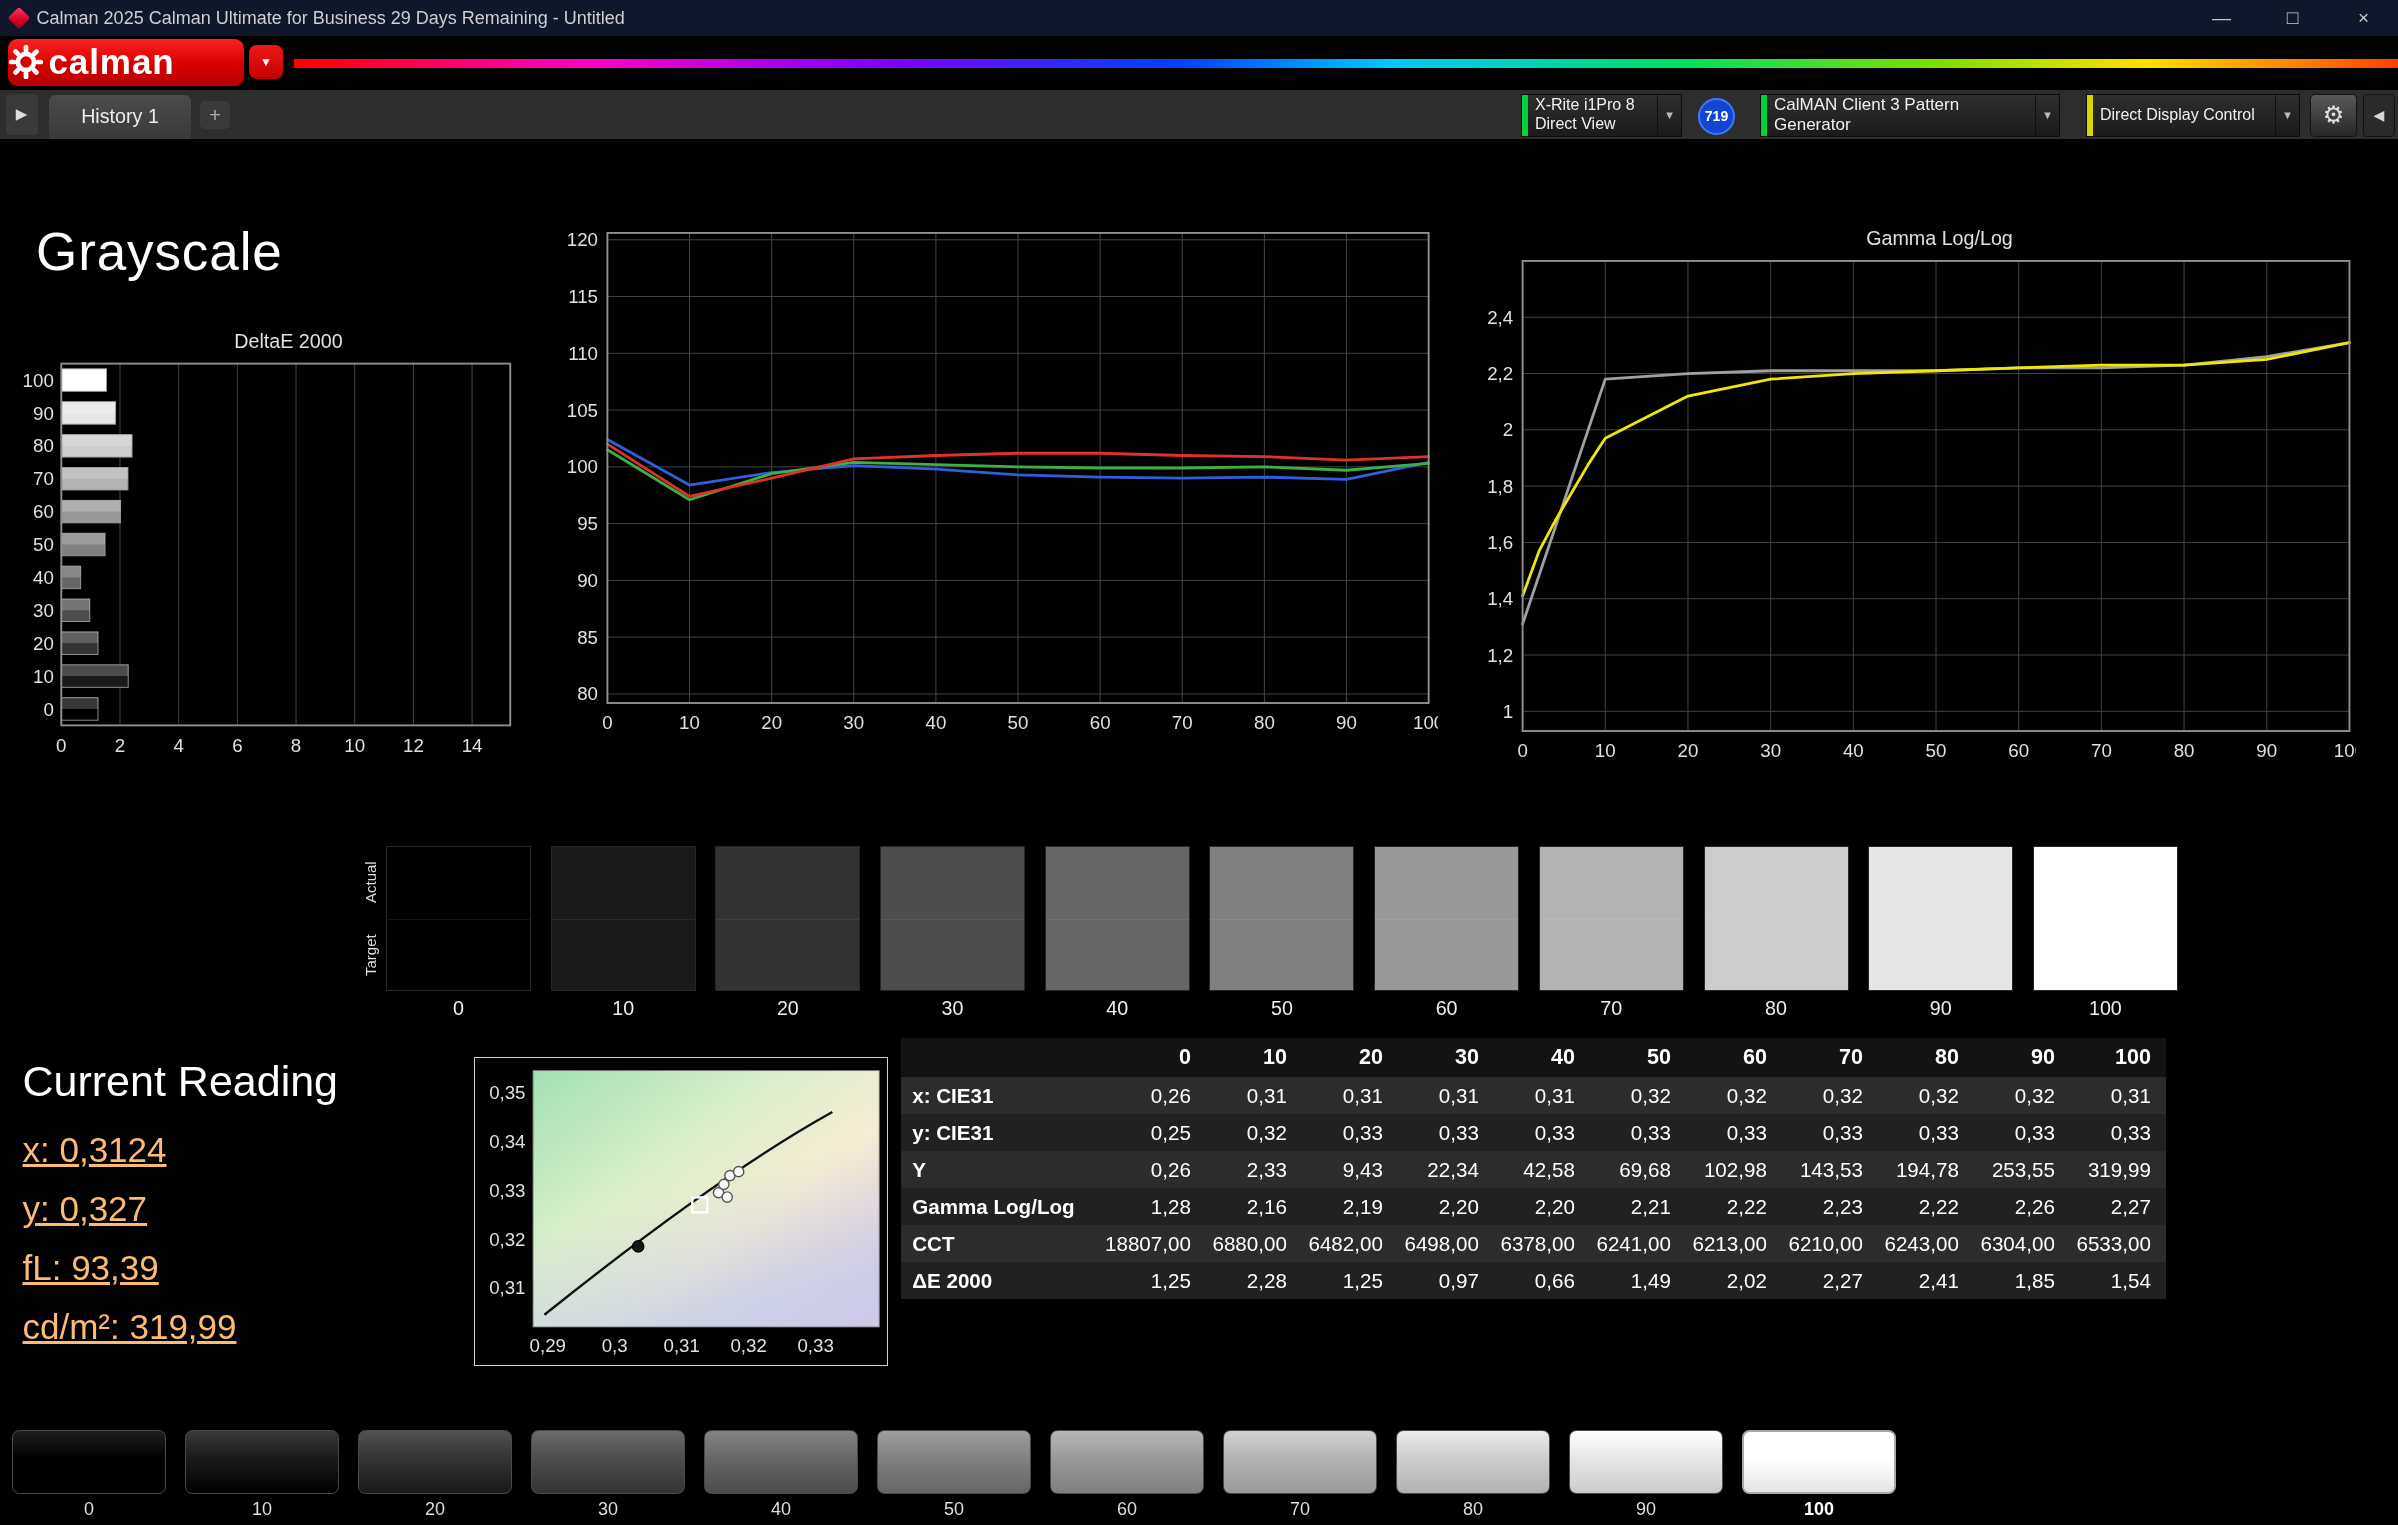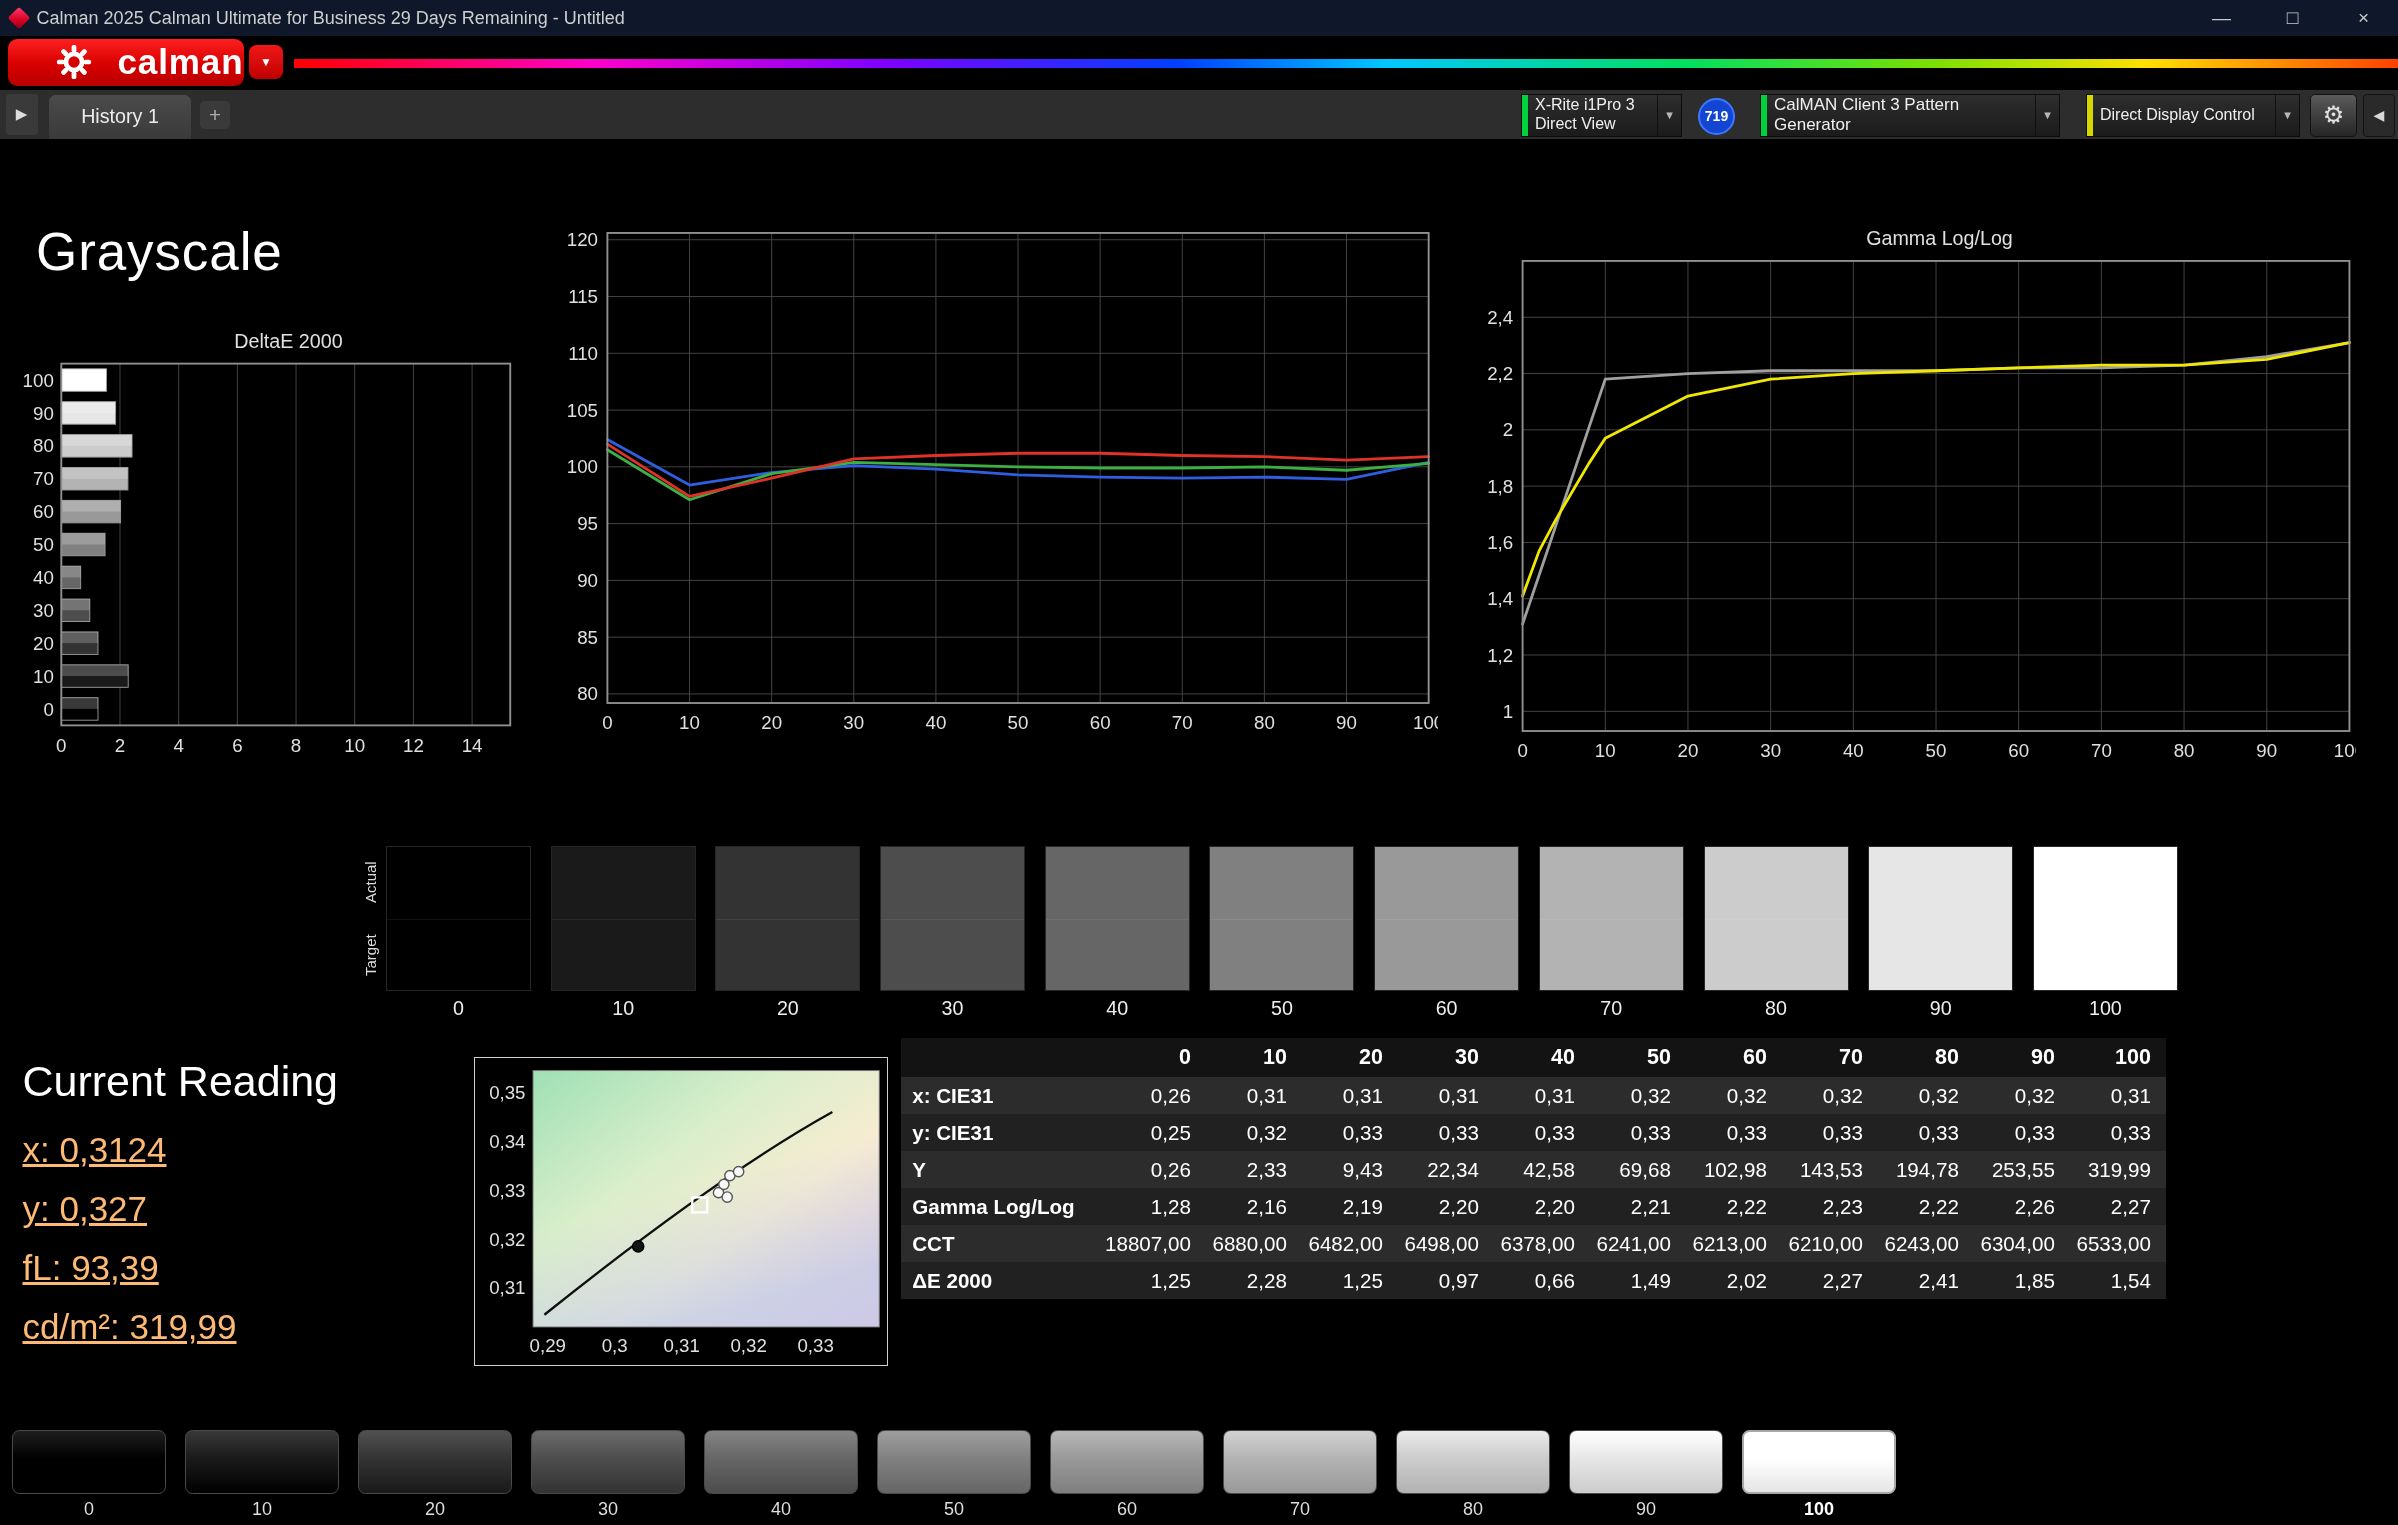--- a/index.html
+++ b/index.html
@@ -13,21 +13,21 @@
   .title-diamond { width:16px; height:16px; margin-right:9.4px;
     background:linear-gradient(135deg,#ff3b6b,#d40022 60%,#8f0020); transform:rotate(45deg); border-radius:2.8px; }
   .win-controls { margin-left:auto; display:flex; height:36px; }
   .win-btn { width:71px; height:36px; display:flex; align-items:center; justify-content:center;
     color:#c8c8c8; font-size:19px; }
 
   
   .logo-row { position:absolute; top:36px; left:0; right:0; height:54px; background:#000; }
   .calman-banner { position:absolute; left:7.5px; top:2.8px; width:236px; height:47px;
     background:linear-gradient(180deg,#ff2020,#d60000 55%,#b80000); border-radius:9.4px;
-    display:flex; align-items:center; justify-content:flex-end; gap:25px; }
+    display:flex; align-items:center; justify-content:flex-start; gap:5px; }
   .calman-wordmark { color:#fff; font-size:35px; font-weight:bold; letter-spacing:0.9px; }
   .banner-tab { position:absolute; left:249px; top:9.4px; width:34px; height:34px;
     background:linear-gradient(180deg,#f01818,#c00000); border-radius:7.5px;
     display:flex; align-items:center; justify-content:center; color:#fff; font-size:12px; }
   .rainbow-strip { position:absolute; left:294px; right:0; top:22.5px; height:9.4px;
     background:linear-gradient(90deg,#ff0000 0%,#ff00c8 14%,#8000ff 28%,#0040ff 42%,#00c8ff 52%,#00e060 66%,#7ce000 78%,#ffe000 88%,#ff4000 100%); }
 
   
   .tabbar { position:absolute; top:90px; left:0; right:0; height:49px; background:#2d2d2d; }
   .panel-expand-btn { position:absolute; left:5.6px; top:3.7px; width:32px; height:41px; background:#3a3a3a;
@@ -153,21 +153,21 @@
     <div class="history-tab">
       <span>History 1</span>
     </div>
     <div class="add-tab-btn">
       <span>+</span>
     </div>
 
     <div class="dropdown meter-dd">
       <div class="dd-accent" id="meter-accent" style="background: rgb(0, 210, 60);"></div>
       <div class="dd-text">
-        <div>X-Rite i1Pro 3</div>
+        <div>X-Rite i1Pro 8</div>
         <div>Direct View</div>
       </div>
       <div class="dd-chevron">▼</div>
     </div>
 
     <div class="meter-badge">719</div>
 
     <div class="dropdown pattern-dd">
       <div class="dd-accent" id="pattern-accent" style="background: rgb(0, 210, 60);"></div>
       <div class="dd-text" style="font-size:17px">CalMAN Client 3 Pattern Generator</div>

